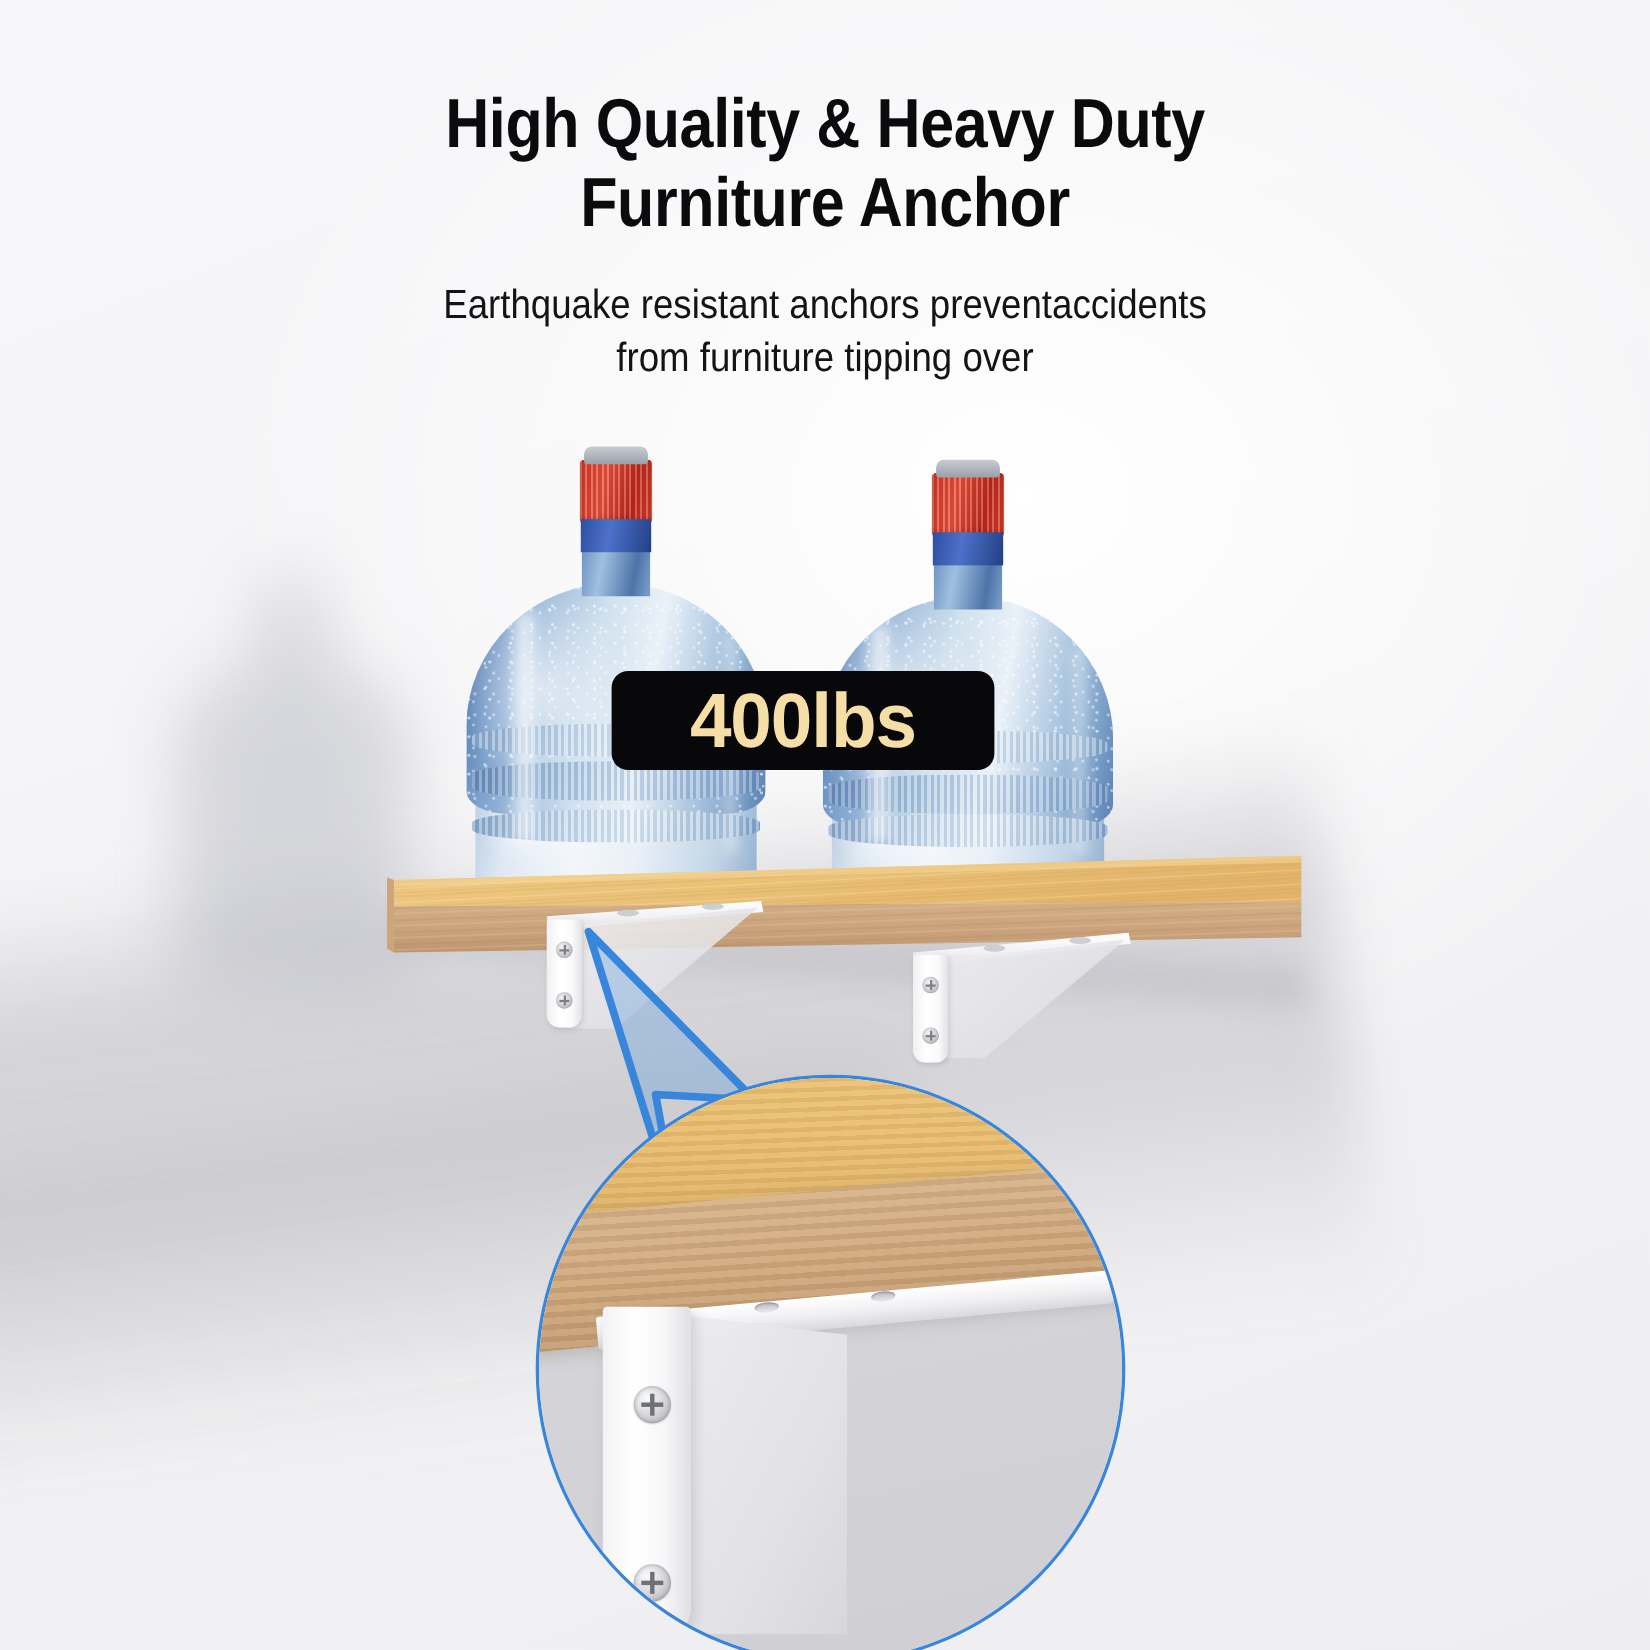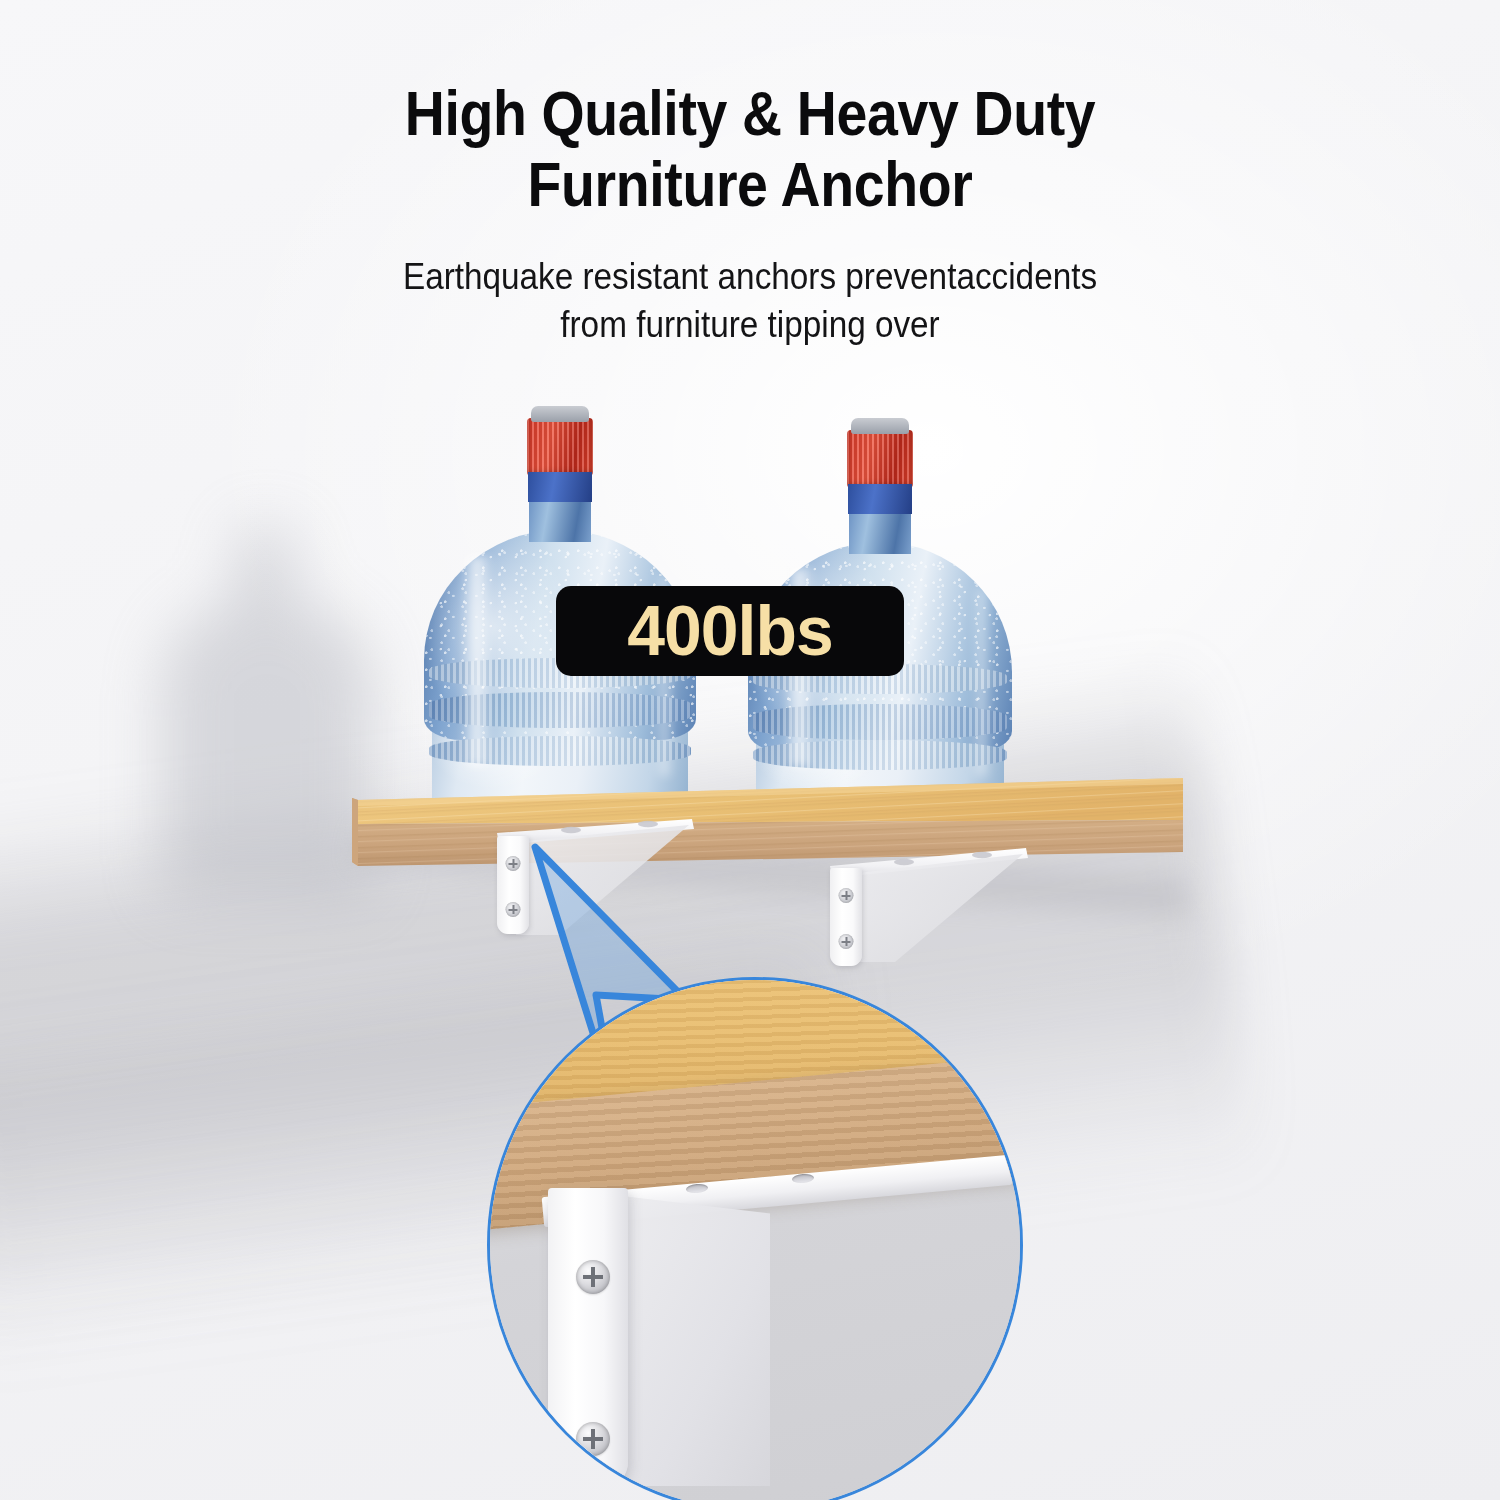--- a/index.html
+++ b/index.html
@@ -159,21 +159,21 @@
     filter:blur(5px); z-index:5;
   }
   .jug .gloss-r {
     position:absolute; right:8%; top:170px; width:7%; bottom:30px;
     background:linear-gradient(to right, rgba(255,255,255,0), rgba(255,255,255,.42), rgba(255,255,255,0));
     filter:blur(5px); z-index:5;
   }
 
   
   .badge {
-    position:absolute; left:556px; top:586px;
+    position:absolute; left:556px; top:610px;
     width:348px; height:90px;
     background:#08080a;
     border-radius:15px;
     z-index:20;
     display:flex; align-items:center; justify-content:center;
   }
   .badge span {
     font-size:70px; font-weight:bold;
     color:#f6dfa6;
     letter-spacing:-1px;

